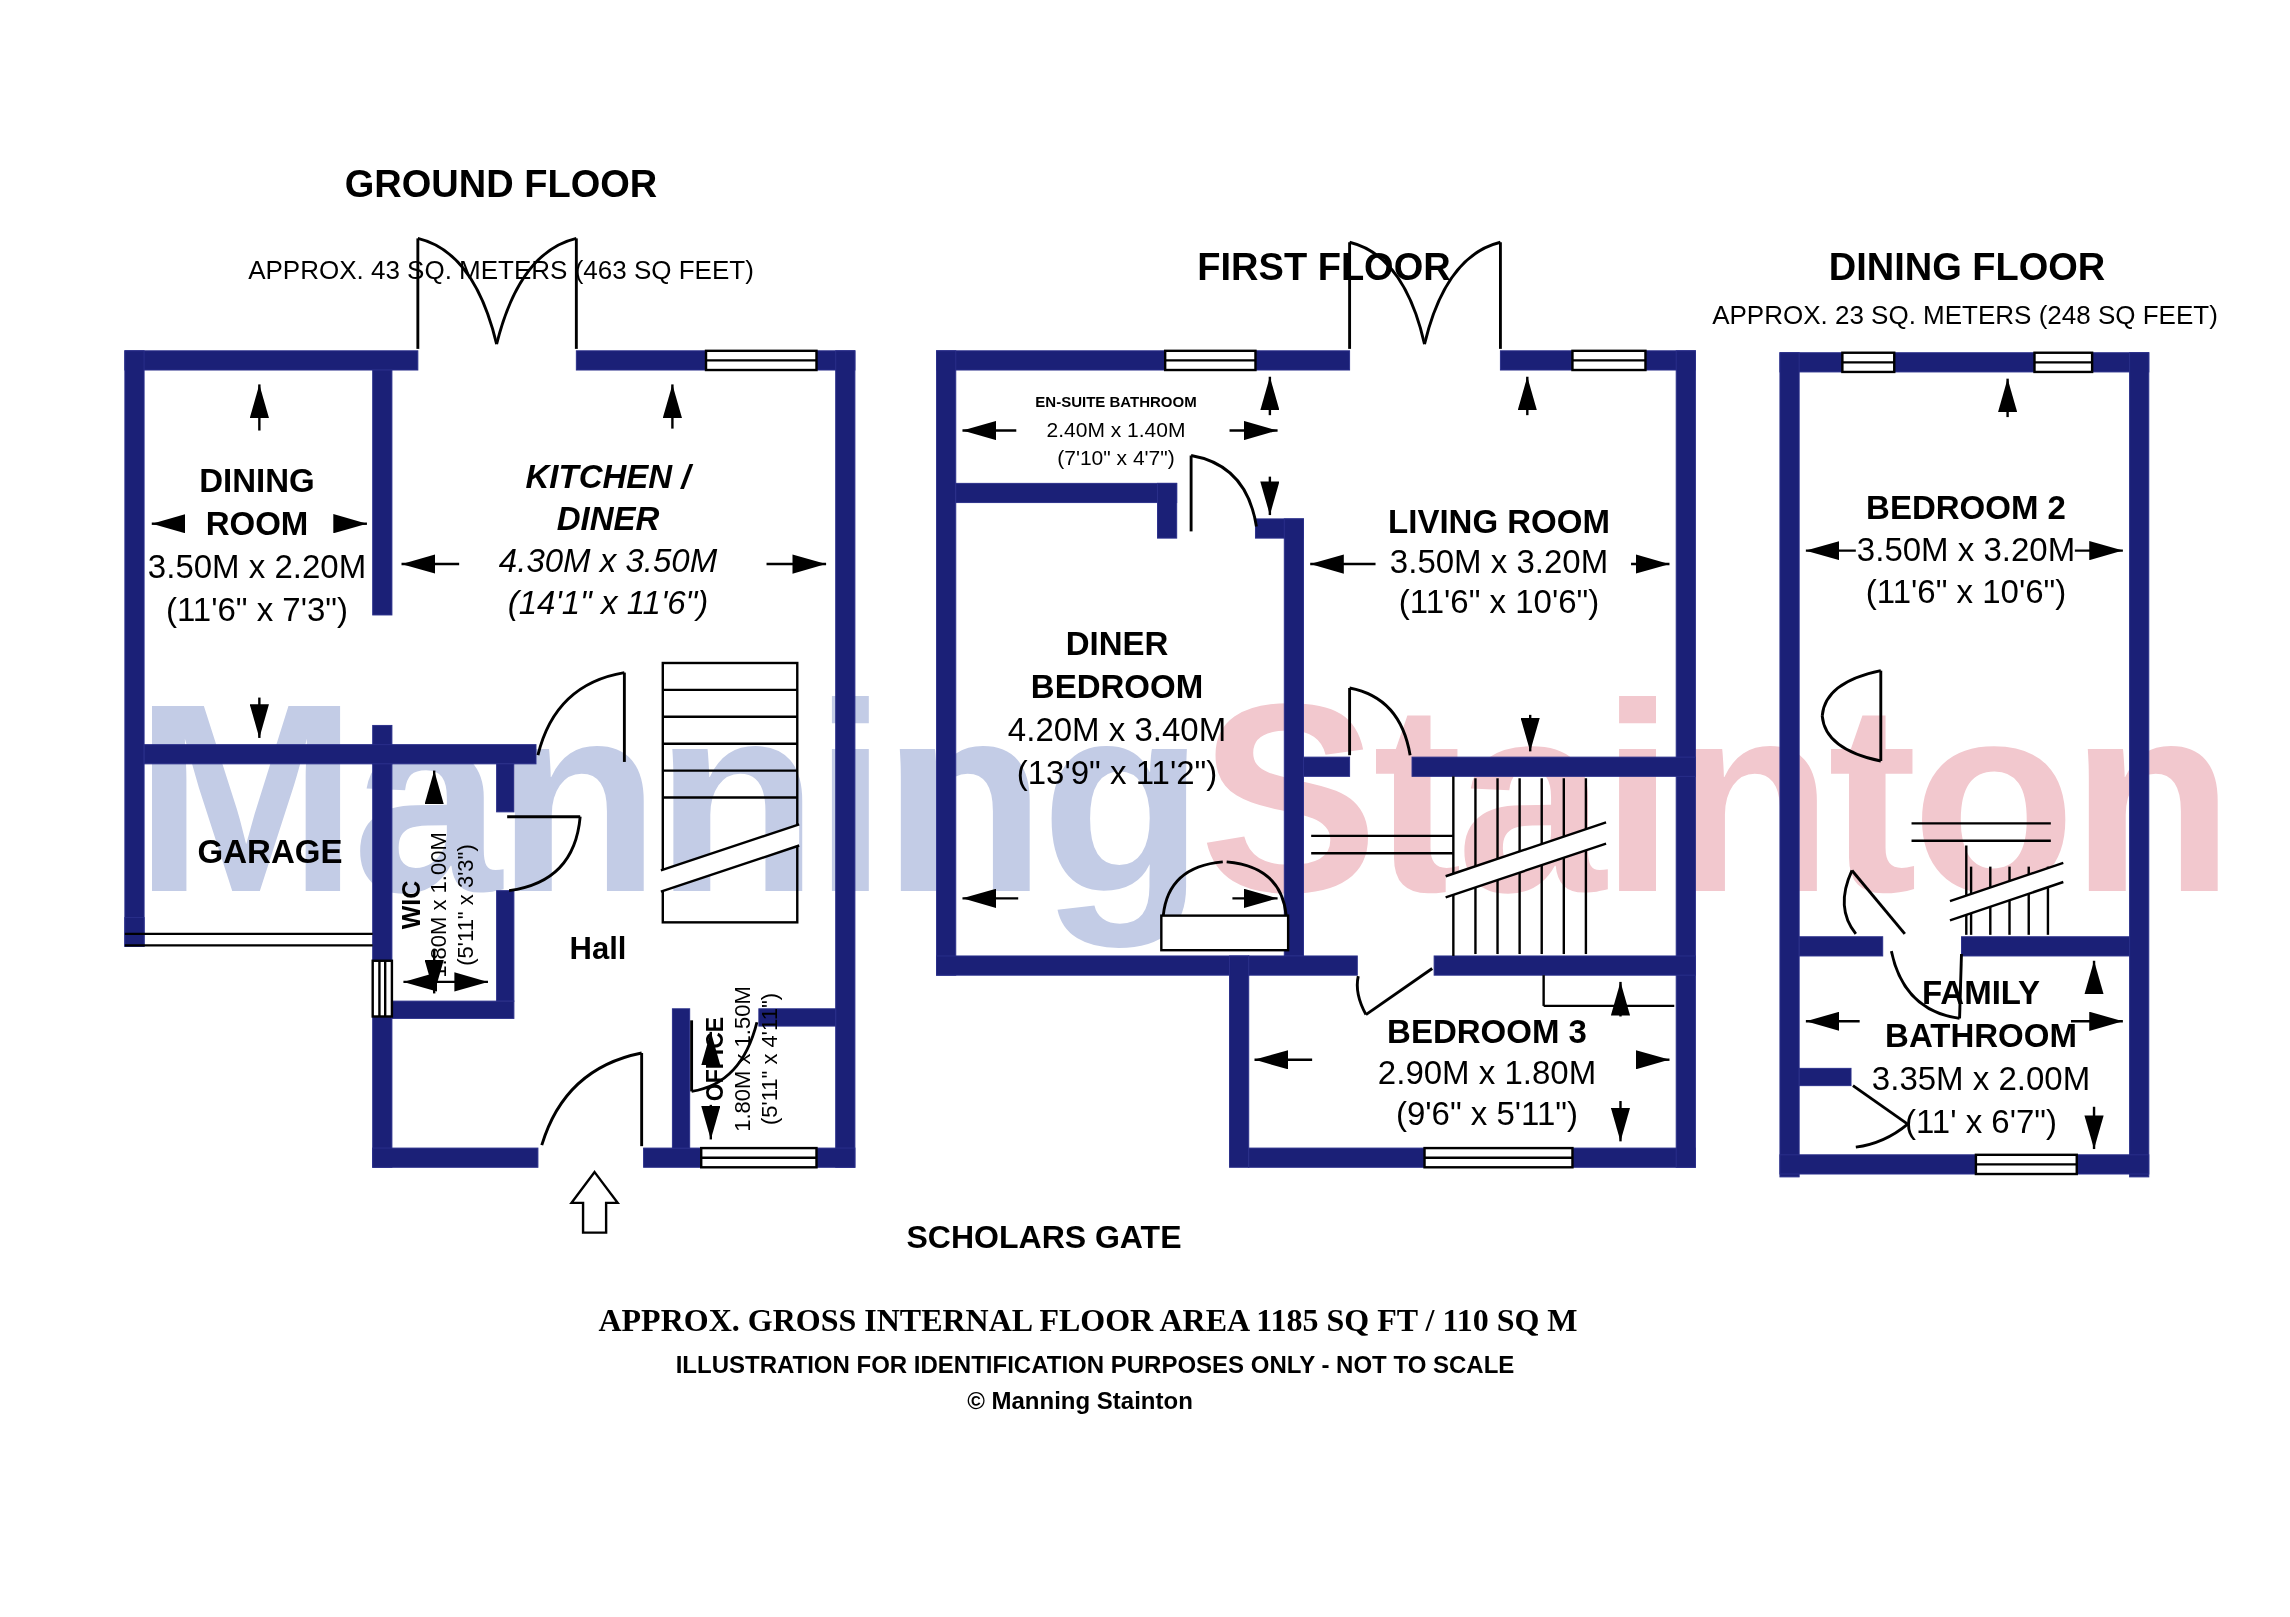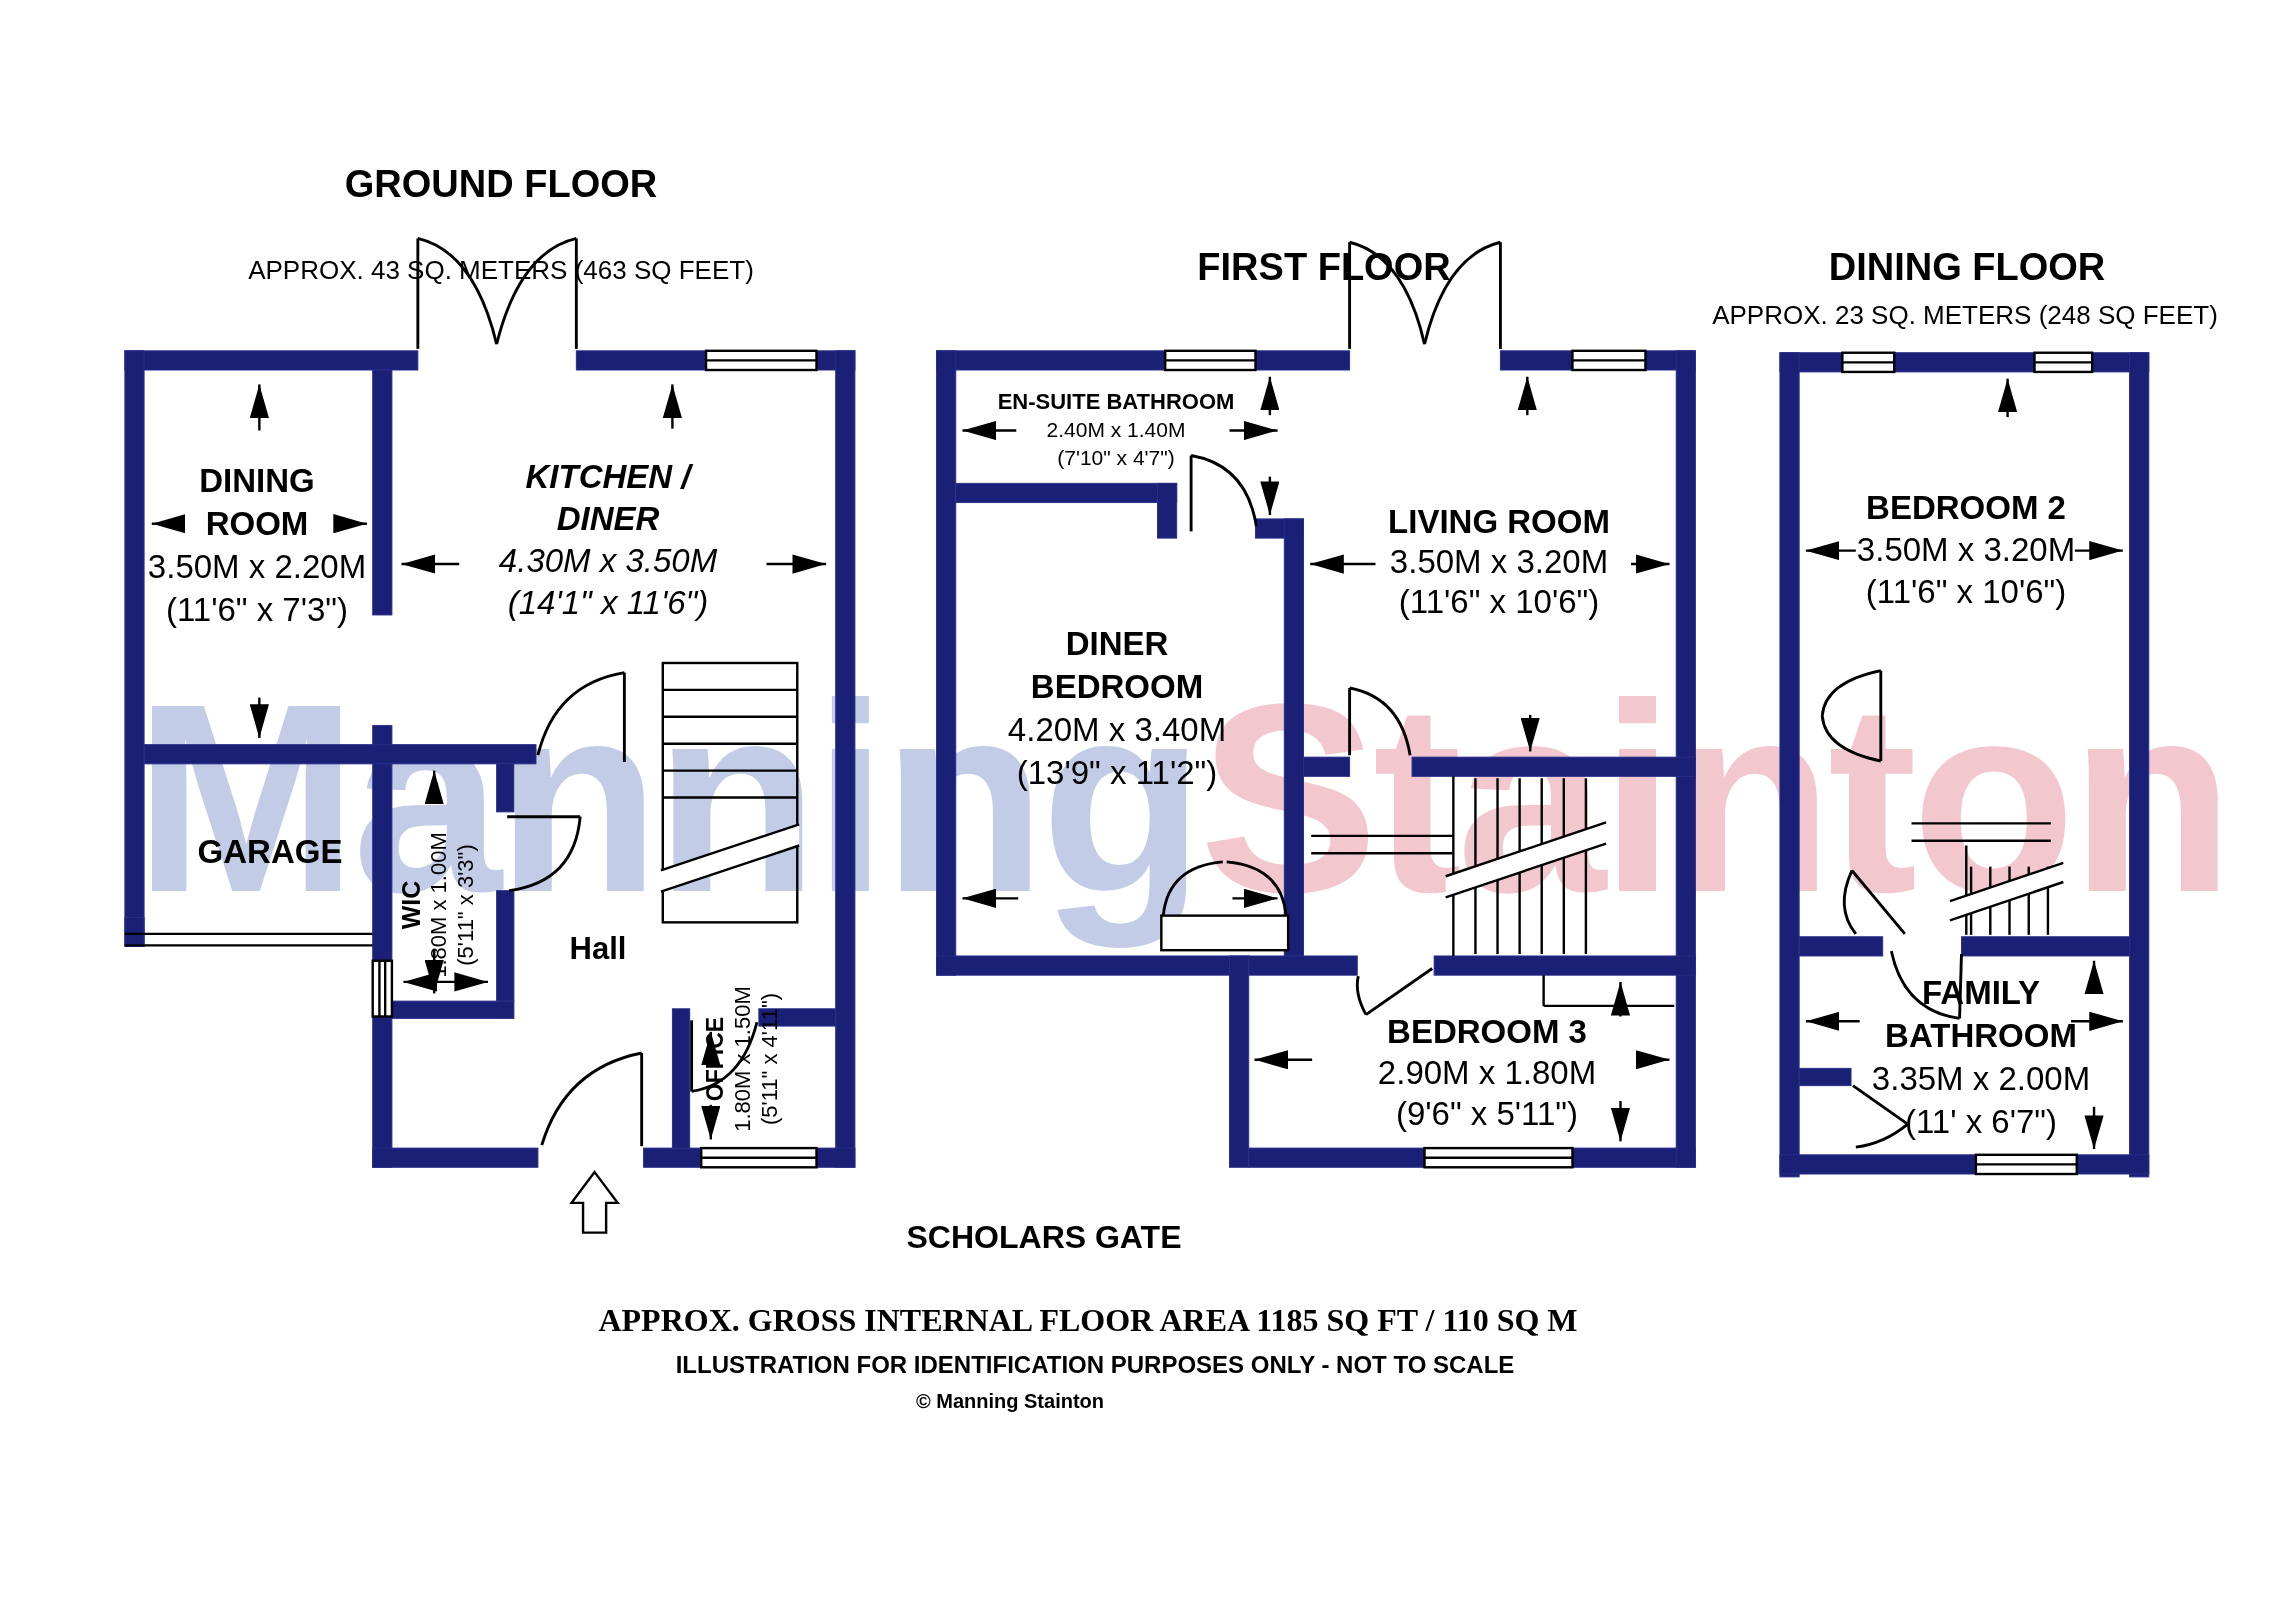--- a/index.html
+++ b/index.html
@@ -290,21 +290,21 @@
     <div>(5'11" x 3'3")</div>
   </div>
   <div class="lbl b" style="left:598px;top:937px;font-size:31px;margin-top:12px;">Hall</div>
   <div class="lbl rot" style="left:742px;top:1059px;font-size:22px;line-height:27px;">
     <div class="b" style="font-size:23px;">OFFICE</div>
     <div>1.80M x 1.50M</div>
     <div>(5'11" x 4'11")</div>
   </div>
 
   <div class="lbl room-s" style="left:1116px;top:430px;">
-    <div class="b" style="font-size:22px;">EN-SUITE BATHROOM</div>
+    <div class="b" style="font-size:15px;">EN-SUITE BATHROOM</div>
     <div>2.40M x 1.40M</div>
     <div>(7'10" x 4'7")</div>
   </div>
   <div class="lbl room" style="left:1117px;top:708px;">
     <div class="b">DINER</div>
     <div class="b">BEDROOM</div>
     <div>4.20M x 3.40M</div>
     <div>(13'9" x 11'2")</div>
   </div>
   <div class="lbl room" style="left:1499px;top:562px;line-height:40px;">
@@ -326,16 +326,16 @@
   <div class="lbl room" style="left:1981px;top:1057px;">
     <div class="b">FAMILY</div>
     <div class="b">BATHROOM</div>
     <div>3.35M x 2.00M</div>
     <div>(11' x 6'7")</div>
   </div>
 
   <div class="lbl b" style="left:1044px;top:1237px;font-size:32px;">SCHOLARS GATE</div>
   <div class="lbl b" style="left:1088px;top:1320px;font-size:32px;font-family:Liberation Serif, serif;">APPROX. GROSS INTERNAL FLOOR AREA 1185 SQ FT / 110 SQ M</div>
   <div class="lbl b" style="left:1095px;top:1365px;font-size:24px;">ILLUSTRATION FOR IDENTIFICATION PURPOSES ONLY - NOT TO SCALE</div>
-  <div class="lbl b" style="left:1010px;top:1401px;font-size:20px;">© Manning Stainton</div>
+  <div class="lbl b" style="left:1080px;top:1401px;font-size:24px;">© Manning Stainton</div>
 
 </div>
 
 
 </body></html>

